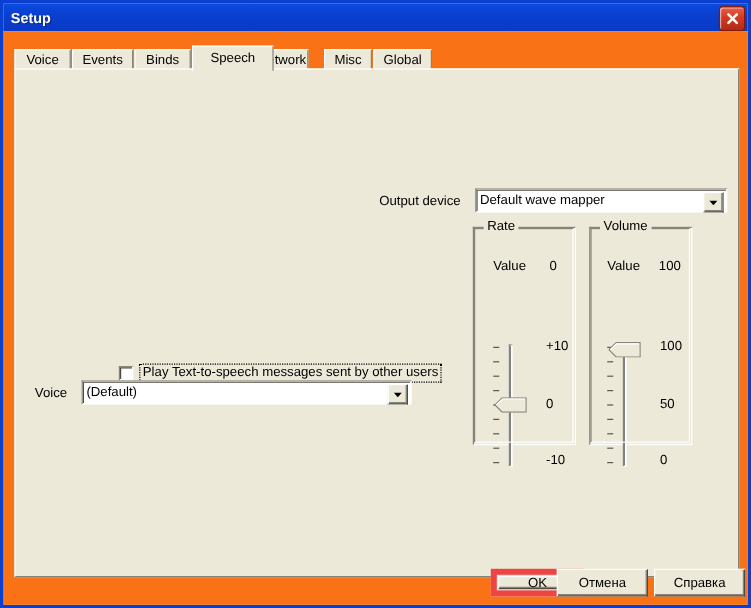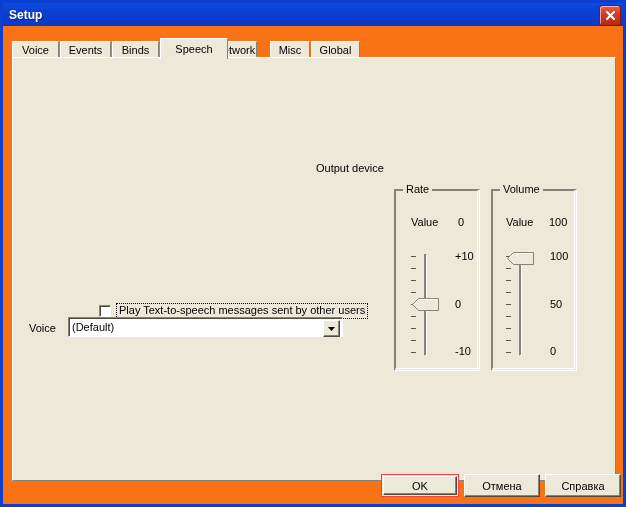--- a/index.html
+++ b/index.html
@@ -113,21 +113,21 @@
     content:"";position:absolute;left:0;top:0;right:1px;bottom:1px;
     border:1px solid #fff;border-left-color:#85837a;border-top-color:#85837a;
     pointer-events:none;
   }
   .group-title{
     position:absolute;left:8px;top:-7px;background:#ECE9D8;
     padding:0 3px;font-size:11px;z-index:2;white-space:nowrap;
   }
 
   
-  .trackbar{position:absolute;}
+  .trackbar{position:absolute;margin-top:33px;}
   .tb-ticks{position:absolute;left:0;top:0;width:7px;height:100%;}
   .tb-ticks i{
     position:absolute;left:0;width:5px;height:1px;background:#5a584f;
   }
   .tb-channel{
     position:absolute;width:3px;box-sizing:border-box;
     background:#fff;border:1px solid #85837a;
     border-right-color:#fff;border-bottom-color:#fff;
     box-shadow:inset 1px 1px 0 #808080;
   }
@@ -140,21 +140,21 @@
   
   .btn{
     position:absolute;height:23px;box-sizing:border-box;
     background:#ECE9D8;
     border:1px solid #fff;border-right-color:#4d4b42;border-bottom-color:#4d4b42;
     box-shadow:inset -1px -1px 0 #85837a;
     display:flex;align-items:center;justify-content:center;
     font-size:11px;cursor:default;
   }
   .btn.default{
-    border:1px solid #ef4444;box-shadow:none;
+    border:5px solid #ef4444;box-shadow:none;margin-left:28px;
   }
   .btn.default .btn-inner{
     position:absolute;left:1px;top:1px;right:1px;bottom:1px;
     background:#ECE9D8;
     border:1px solid #fff;border-right-color:#4d4b42;border-bottom-color:#4d4b42;
     box-shadow:inset -1px -1px 0 #85837a;
     display:flex;align-items:center;justify-content:center;
   }
 </style>
 </head>
@@ -194,20 +194,28 @@
         </div>
       <div class="tab" style="left:299px; width:49px;">
           <span>Global</span>
         </div>
     </div>
 
     <div id="tabpanel">
       <div id="tabpanel-inner">
 
         <span class="lbl" style="left:303px;top:104px;">Output device</span>
+        <div class="combo" style="left:383px;top:99px;width:210px;">
+          <span class="combo-text">Default wave mapper</span>
+          <div class="combo-btn">
+            <svg width="7" height="4" viewBox="0 0 7 4" aria-hidden="true">
+              <path d="M0 0 L7 0 L3.5 4 Z" fill="#000"></path>
+            </svg>
+          </div>
+        </div>
 
         <div id="cb-row">
           <div id="cb-box"></div>
           <span id="cb-label">Play Text-to-speech messages sent by other users</span>
         </div>
 
         <span class="lbl" style="left:16px;top:264px;">Voice</span>
         <div class="combo" style="left:55px;top:259px;width:275px;">
           <span class="combo-text">(Default)</span>
           <div class="combo-btn">

